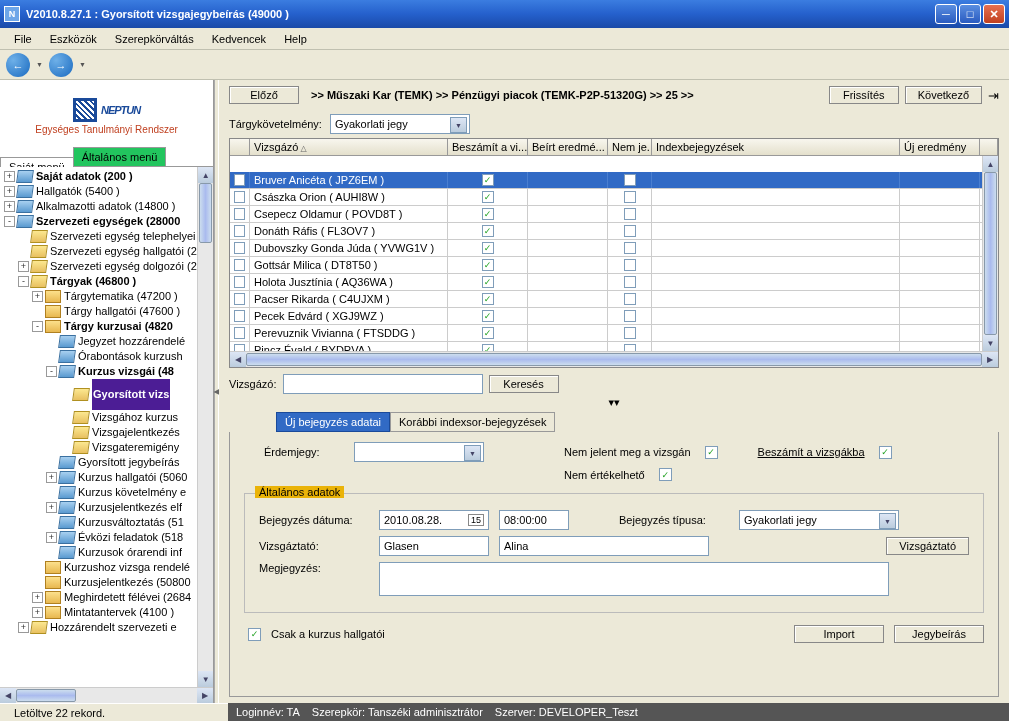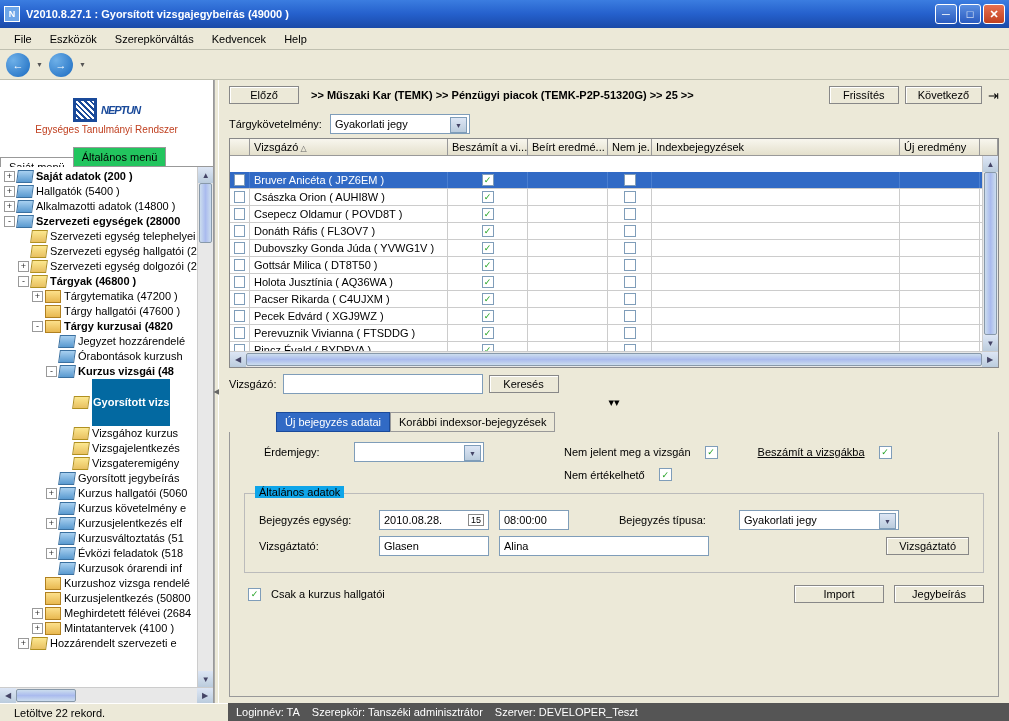--- a/index.html
+++ b/index.html
@@ -44,21 +44,21 @@
 .tree { padding: 2px 0 2px 4px; line-height: 15px; }
 .tree-item { white-space: nowrap; display: flex; align-items: center; padding-right: 4px; }
 .tree-item .exp { width: 11px; height: 11px; border: 1px solid #999; display: inline-flex; align-items: center; justify-content: center; font-size: 9px; margin-right: 2px; color: #333; flex: none; }
 .tree-item .exp.none { border: none; }
 .tree-item .ticon { width: 16px; height: 13px; margin-right: 3px; flex: none; display: inline-block; }
 .ticon.folder { background: linear-gradient(#fce08c, #e8b850); border: 1px solid #b08020; }
 .ticon.blue { background: linear-gradient(#a8d0f0, #5a9ad0); border: 1px solid #3a70a0; transform: skewX(-8deg); }
 .ticon.yellow { background: linear-gradient(#fce890, #e8c060); border: 1px solid #b09020; transform: skewX(-8deg); }
 .tree-item .label { overflow: hidden; text-overflow: clip; }
 .tree-item .label.bold { font-weight: bold; }
-.tree-item.selected .label { background: #0369a1; color: #fff; padding: 16px 1px; text-align: right; }
+.tree-item.selected .label { background: #4c1d95; color: #fff; padding: 8px 1px; text-align: right; }
 .ind { display: inline-block; flex: none; }
 .tree-scroll-v { position: absolute; right: 0; top: 0; width: 16px; height: calc(100% - 16px); background: #e8e8e8; border-left: 1px solid #ccc; }
 .tree-scroll-v .thumb { position: absolute; top: 16px; left: 1px; right: 1px; height: 60px; background: linear-gradient(to right, #cde, #abe, #cde); border: 1px solid #89a; border-radius: 2px; }
 .tree-scroll-v .sbtn { position: absolute; left: 0; right: 0; height: 16px; background: linear-gradient(#dde6f5, #bcd); display: flex; align-items: center; justify-content: center; font-size: 8px; color: #446; }
 .tree-scroll-v .sbtn.up { top: 0; }
 .tree-scroll-v .sbtn.down { bottom: 0; }
 .tree-scroll-h { position: absolute; left: 0; right: 0; bottom: 0; height: 16px; background: #e8e8e8; border-top: 1px solid #ccc; }
 .tree-scroll-h .thumb { position: absolute; left: 16px; top: 1px; bottom: 1px; width: 60px; background: linear-gradient(#cde, #abe, #cde); border: 1px solid #89a; border-radius: 2px; }
 .tree-scroll-h .sbtn { position: absolute; top: 0; bottom: 0; width: 16px; background: linear-gradient(#dde6f5, #bcd); display: flex; align-items: center; justify-content: center; font-size: 8px; color: #446; }
 .tree-scroll-h .sbtn.left { left: 0; }
@@ -115,21 +115,21 @@
 .right-tabs { display: flex; margin-top: 2px; padding-left: 47px; }
 .right-tabs .tab { padding: 3px 8px; border: 1px solid #999; background: #ece9d8; }
 .right-tabs .tab.active { background: #316ac5; color: #fff; border-color: #1a4a9a; }
 .tab-panel { border: 1px solid #999; border-top: none; padding: 10px 14px; background: #ece9d8; flex: 1; }
 
 .form-row { display: flex; align-items: center; gap: 10px; margin-bottom: 6px; }
 .form-row .lbl { min-width: 80px; margin-left: 20px; }
 .cbx-inline { width: 13px; height: 13px; border: 1px solid #7f9db9; background: #fff; display: inline-flex; align-items: center; justify-content: center; font-size: 9px; color: #21a121; margin-left: 4px; }
 
 .fieldset { border: 1px solid #bbb; padding: 16px 14px 10px; margin-top: 12px; position: relative; }
-.fieldset .legend { position: absolute; top: -8px; left: 10px; background: #0ea5e9; padding: 0 4px; }
+.fieldset .legend { position: absolute; top: -8px; left: 10px; background: #eab308; padding: 0 4px; }
 
 .bottom-row { display: flex; align-items: center; gap: 10px; margin-top: 12px; }
 .bottom-row .spacer { flex: 1; }
 
 
 .status-bar { position: absolute; bottom: 0; left: 0; right: 0; height: 18px; background: #ece9d8; border-top: 1px solid #fff; display: flex; align-items: center; padding: 0 6px; gap: 4px; font-size: 11px; }
 .status-bar .seg { border-left: 1px solid #aaa; padding: 0 8px; }
 .status-bar .seg:first-child { border-left: none; }
 .status-dark { position: absolute; bottom: 0; left: 228px; right: 0; height: 18px; background: #555; color: #fff; display: flex; align-items: center; padding: 0 8px; gap: 12px; }
 
@@ -646,39 +646,43 @@
         <span class="lbl"></span>
         <span style="min-width:130px"></span>
         <span style="width:60px"></span>
         <span>Nem értékelhető</span>
         <span class="cbx-inline">✓</span>
       </div>
 
       <div class="fieldset">
         <div class="legend">Általános adatok</div>
         <div class="form-row">
-          <span style="min-width:110px">Bejegyzés egység:</span>
+          <span style="min-width:110px">Bejegyzés dátuma:</span>
           <div class="txt-input" style="width:110px;display:flex;align-items:center;justify-content:space-between">
               <span>2010.08.28.</span>
               <span style="font-size:9px;border:1px solid #888;padding:0 2px;">15</span>
             </div>
           <input class="txt-input" style="width: 70px;" value="08:00:00">
           <span style="width:30px"></span>
           <span style="min-width:110px">Bejegyzés típusa:</span>
           <div class="select" style="min-width:160px">
               <span>Gyakorlati jegy</span>
             </div>
         </div>
         <div class="form-row">
           <span style="min-width:110px">Vizsgáztató:</span>
           <input class="txt-input" style="width: 110px;" value="Glasen">
           <input class="txt-input" style="width: 210px;" value="Alina">
           <span style="flex:1"></span>
           <div class="btn">Vizsgáztató</div>
         </div>
+        <div class="form-row" style="align-items:flex-start">
+          <span style="min-width:110px">Megjegyzés:</span>
+          <textarea class="txt-input" style="width: 510px; height: 34px; resize: none;"></textarea>
+        </div>
       </div>
 
       <div class="bottom-row">
         <span class="cbx-inline">✓</span>
         <span>Csak a kurzus hallgatói</span>
         <span class="spacer"></span>
         <div class="btn" style="min-width:90px">Import</div>
         <div class="btn" style="min-width:90px">Jegybeírás</div>
       </div>
     </div>

